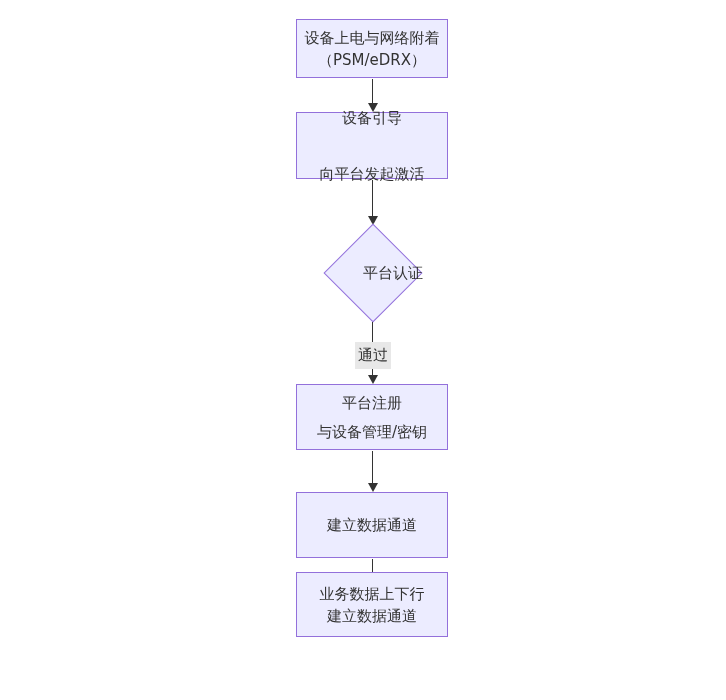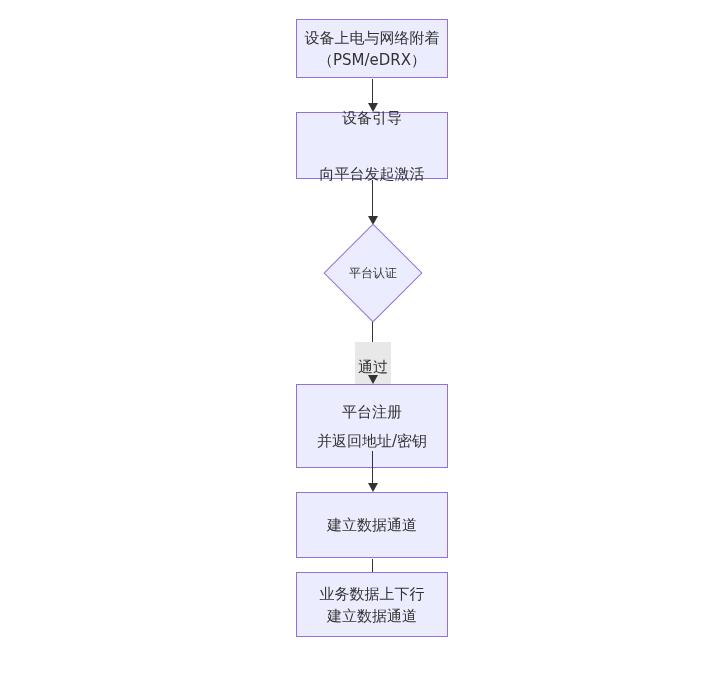--- a/index.html
+++ b/index.html
@@ -40,23 +40,23 @@
     background: #ECECFF;
     border: 1px solid #9370DB;
     transform: rotate(45deg);
     box-sizing: border-box;
   }
   .diamond-label {
     position: absolute;
     left: 323px;
     top: 262px;
     width: 100px;
-    text-align: center;
+    text-align: right;
     color: #333333;
-    font-size: 12px;
+    font-size: 15px;
     line-height: 22px;
   }
   .edge-line {
     position: absolute;
     left: 372px;
     width: 0;
     border-left: 1px solid #333333;
   }
   .edge-arrowhead {
     position: absolute;
@@ -69,27 +69,27 @@
   }
   .edge-label {
     position: absolute;
     left: 373px;
     top: 342px;
     transform: translateX(-50%);
     background: #e8e8e8;
     color: #333333;
     font-size: 15px;
     line-height: 19px;
-    padding: 16px 3px;
+    padding: 4px 3px;
     white-space: nowrap;
   }
   
   .n0 { left: 296px; top: 19px;  height: 59px; }
   .n1 { left: 296px; top: 112px; height: 67px; gap: 34px; }
-  .n3 { left: 296px; top: 384px; height: 84px; gap: 7px; }
+  .n3 { left: 296px; top: 384px; height: 66px; gap: 7px; }
   .n4 { left: 296px; top: 492px; height: 66px; font-family: Liberation Serif, serif; }
   .n5 { left: 296px; top: 572px; height: 65px; }
   
   .e0 { top: 79px;  height: 25px; }
   .e1 { top: 180px; height: 37px; }
   .e2 { top: 322px; height: 54px; }
   .e3 { top: 451px; height: 33px; }
   .e4 { top: 559px; height: 35px; }
   .h0 { top: 103px; }
   .h1 { top: 216px; }
@@ -120,21 +120,21 @@
 
   <div class="diamond-shape"></div>
   <div class="diamond-label">平台认证</div>
 
   <div class="edge-line e2"></div>
   <div class="edge-label">通过</div>
   <div class="edge-arrowhead h2"></div>
 
   <div class="node-rect n3">
     <span class="node-line">平台注册</span>
-    <span class="node-line">并返回地址/密钥</span>
+    <span class="node-line">与设备管理/密钥</span>
   </div>
 
   <div class="edge-line e3"></div>
   <div class="edge-arrowhead h3"></div>
 
   <div class="node-rect n4">
     <span class="node-line">建立数据通道</span>
   </div>
 
   <div class="edge-line e4"></div>

